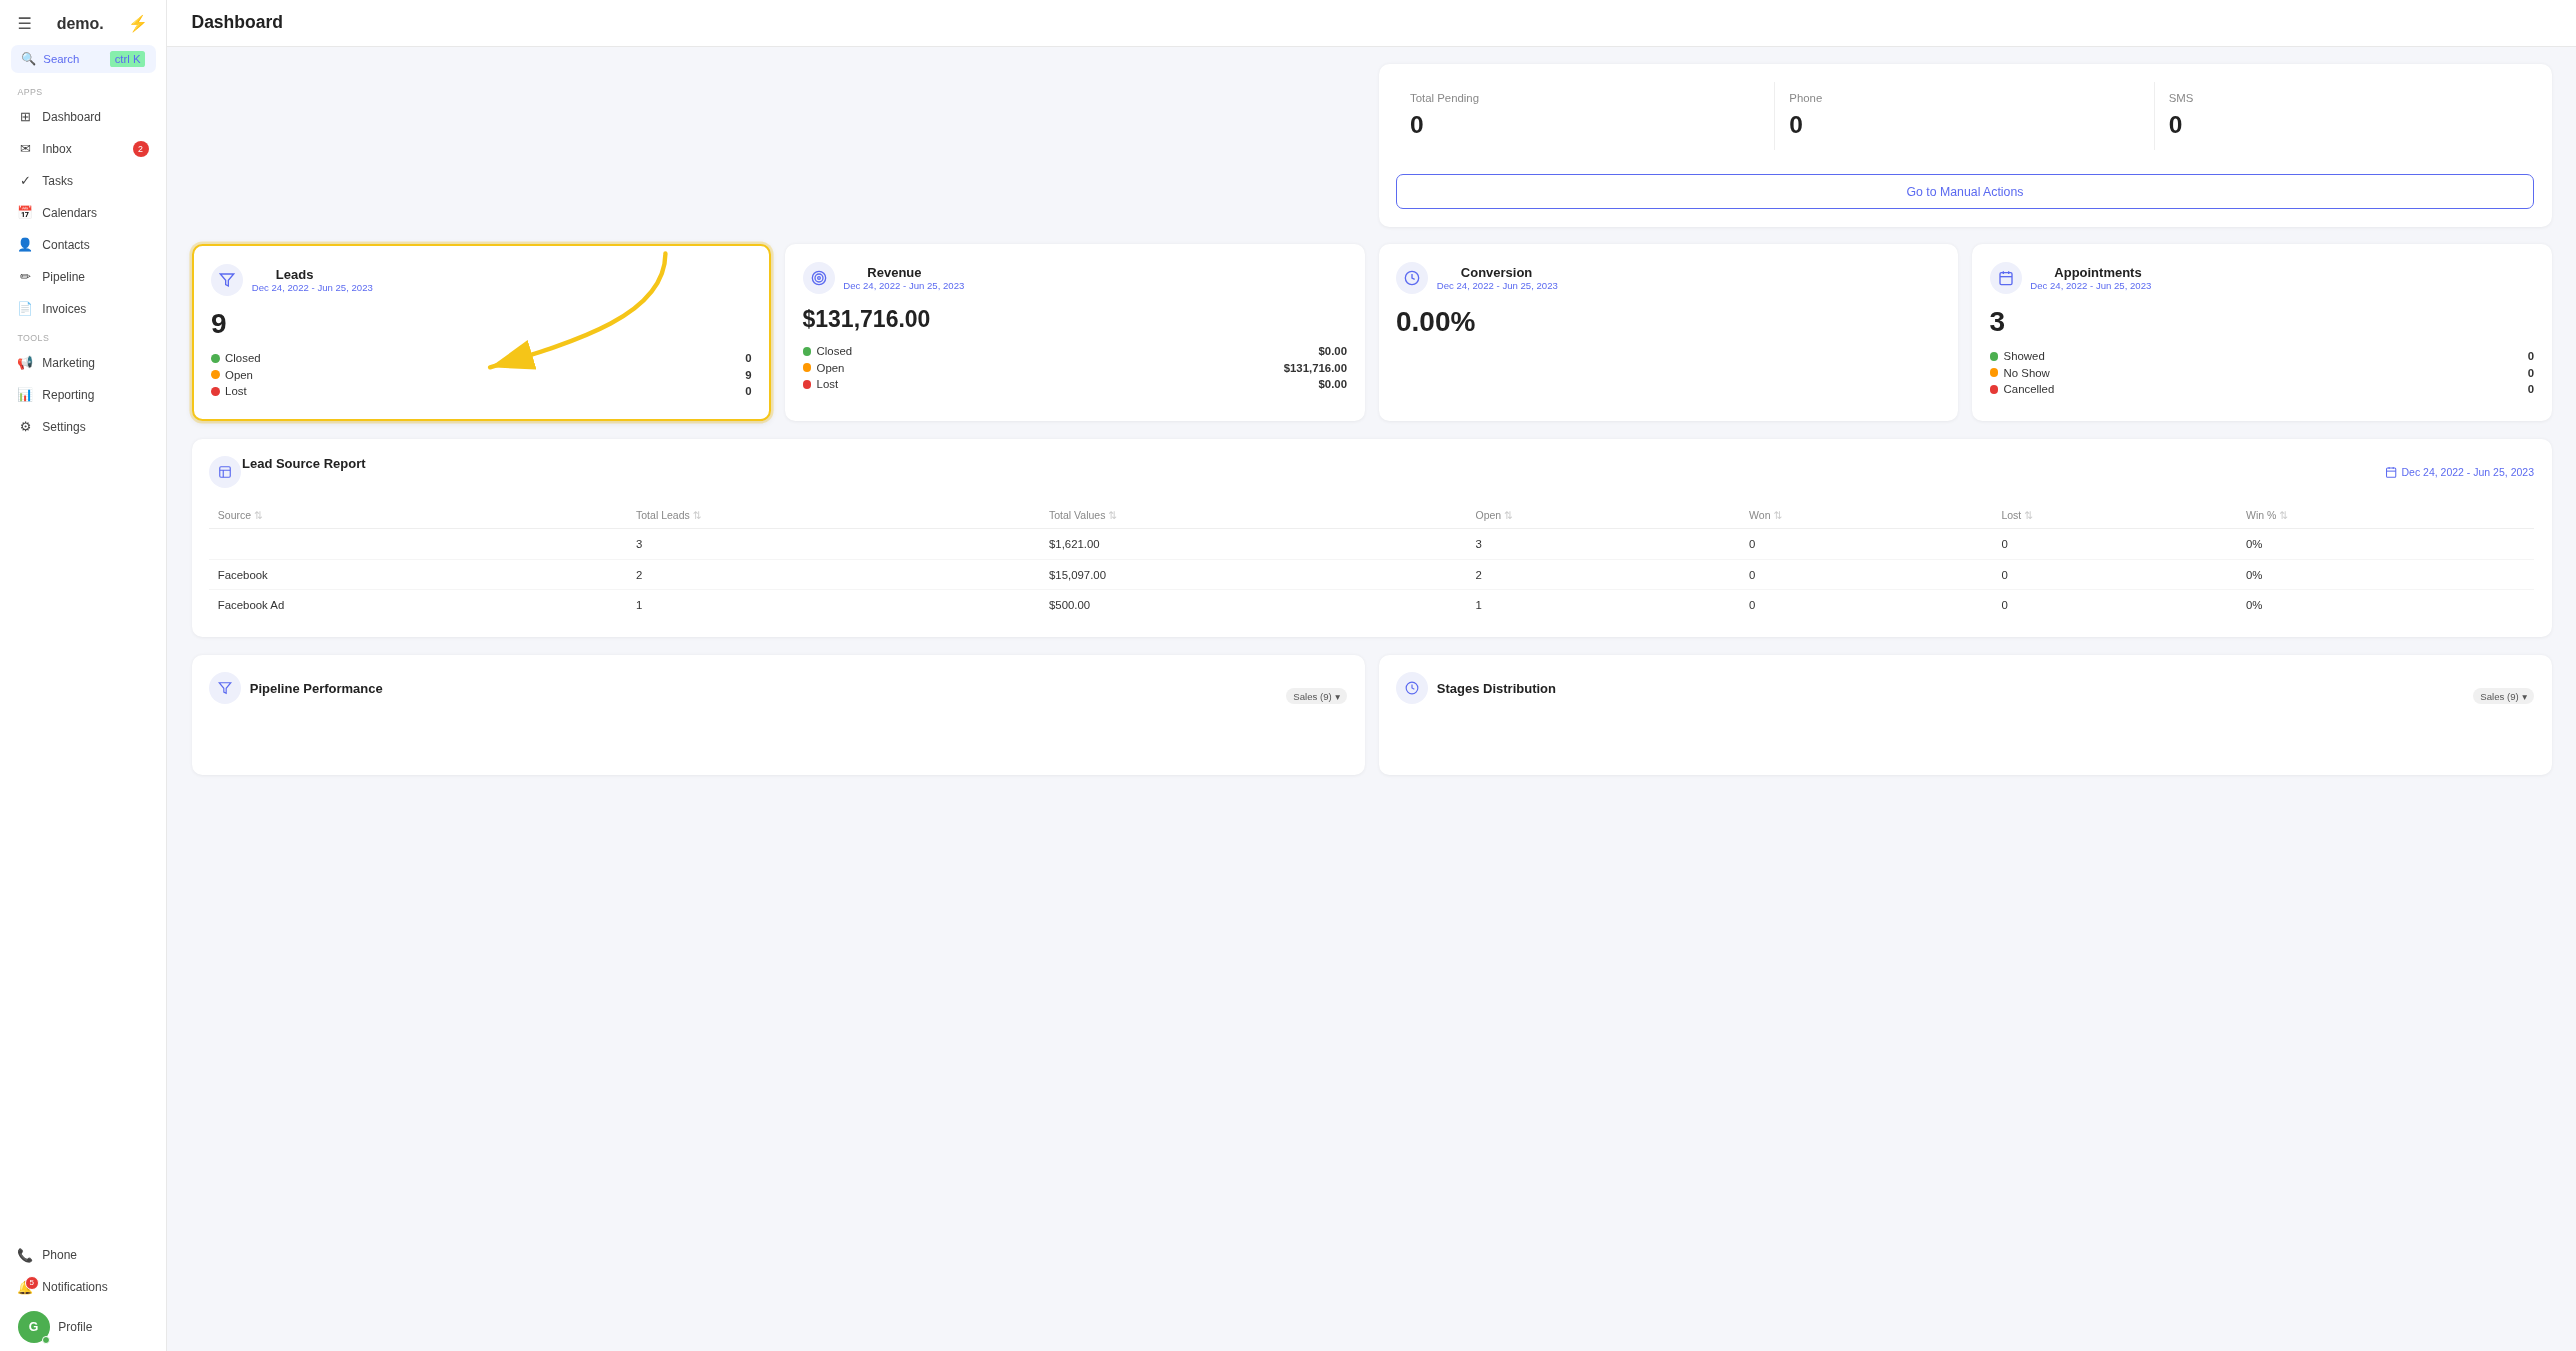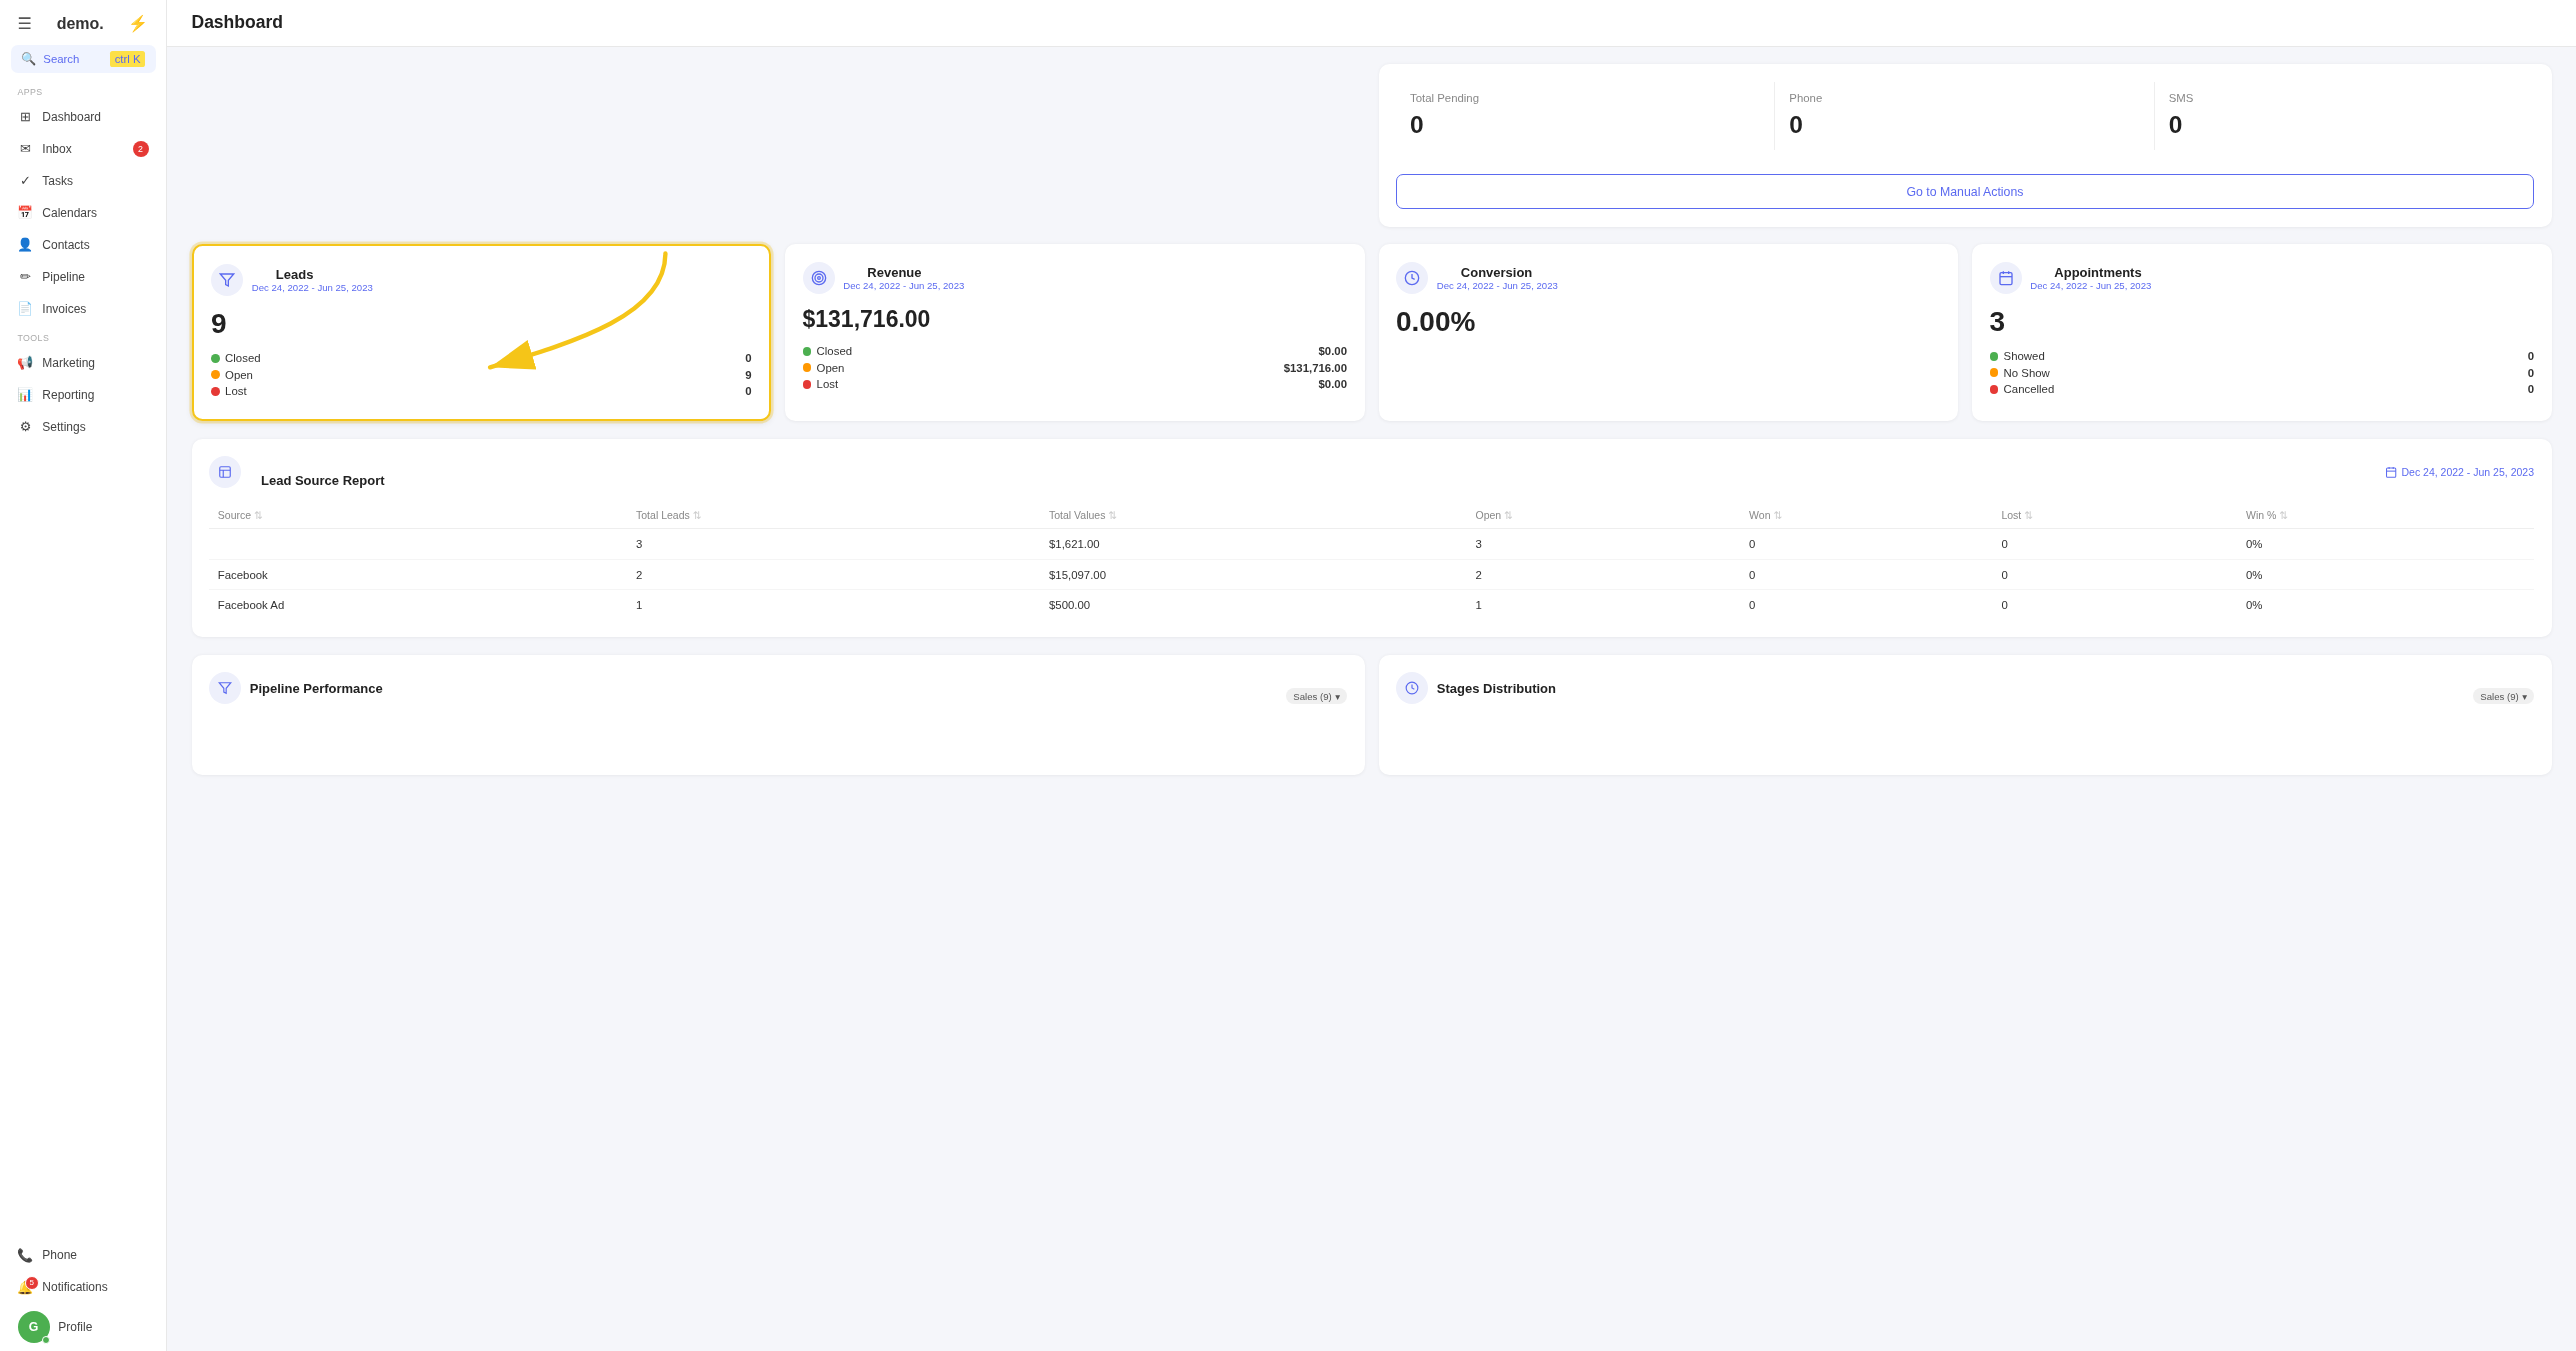--- a/index.html
+++ b/index.html
@@ -28,21 +28,21 @@
       margin: 5.3px 10.5px;
       background: #f0f4ff;
       border-radius: 7px;
       padding: 6.1px 10.5px;
       display: flex;
       align-items: center;
       gap: 7px;
       cursor: pointer;
     }
     .sidebar-search span { font-size: 11.4px; color: #5b6af0; }
-    .search-kbd { font-size: 8.8px; color: #888; background: #fde047; padding: 1.8px 4.4px; border-radius: 2.6px; margin-left: auto; }
+    .search-kbd { font-size: 8.8px; color: #888; background: #86efac; padding: 1.8px 4.4px; border-radius: 2.6px; margin-left: auto; }
     .sidebar-section-label { font-size: 8.8px; color: #aaa; padding: 8.8px 17.5px 3.5px; text-transform: uppercase; letter-spacing: 0.4px; }
     .sidebar-item {
       display: flex; align-items: center; gap: 8.8px;
       padding: 8px 17.5px;
       cursor: pointer;
       font-size: 12px;
       color: #444;
       position: relative;
     }
     .sidebar-icon { width: 16px; height: 16px; display: flex; align-items: center; justify-content: center; font-size: 13px; }
@@ -93,21 +93,21 @@
     
     .manual-actions-btn {
       width: 100%; padding: 9.6px; border: 1.3px solid #5b6af0; border-radius: 7px;
       background: #fff; color: #5b6af0; font-size: 12.3px; font-weight: 500;
       cursor: pointer; margin-top: 12.3px;
     }
 
     
     .section-card { background: #fff; border-radius: 10.5px; padding: 17.5px; box-shadow: 0 0.9px 3.5px rgba(0,0,0,0.06); margin-bottom: 17.5px; }
     .section-header { display: flex; align-items: center; justify-content: space-between; margin-bottom: 14px; }
-    .section-title { display: flex; align-items: flex-end; gap: 20px; font-size: 13px; font-weight: 700; color: #222; }
+    .section-title { display: flex; align-items: flex-start; gap: 1px; font-size: 13px; font-weight: 700; color: #222; }
     .section-date { font-size: 10.5px; color: #5b6af0; display: flex; align-items: center; gap: 4.4px; }
     table { width: 100%; border-collapse: collapse; }
     th { text-align: left; font-size: 10.5px; color: #888; font-weight: 500; padding: 7px 8.8px; border-bottom: 0.9px solid #eee; }
     td { font-size: 11.4px; color: #333; padding: 8.8px 8.8px; border-bottom: 0.9px solid #f5f5f5; }
     tr:last-child td { border-bottom: none; }
 
     
     .bottom-row { display: grid; grid-template-columns: 1fr 1fr; gap: 14px; }
     .bottom-card { background: #fff; border-radius: 10.5px; padding: 17.5px; box-shadow: 0 0.9px 3.5px rgba(0,0,0,0.06); }
     .bottom-card-header { display: flex; align-items: flex-end; justify-content: space-between; }

